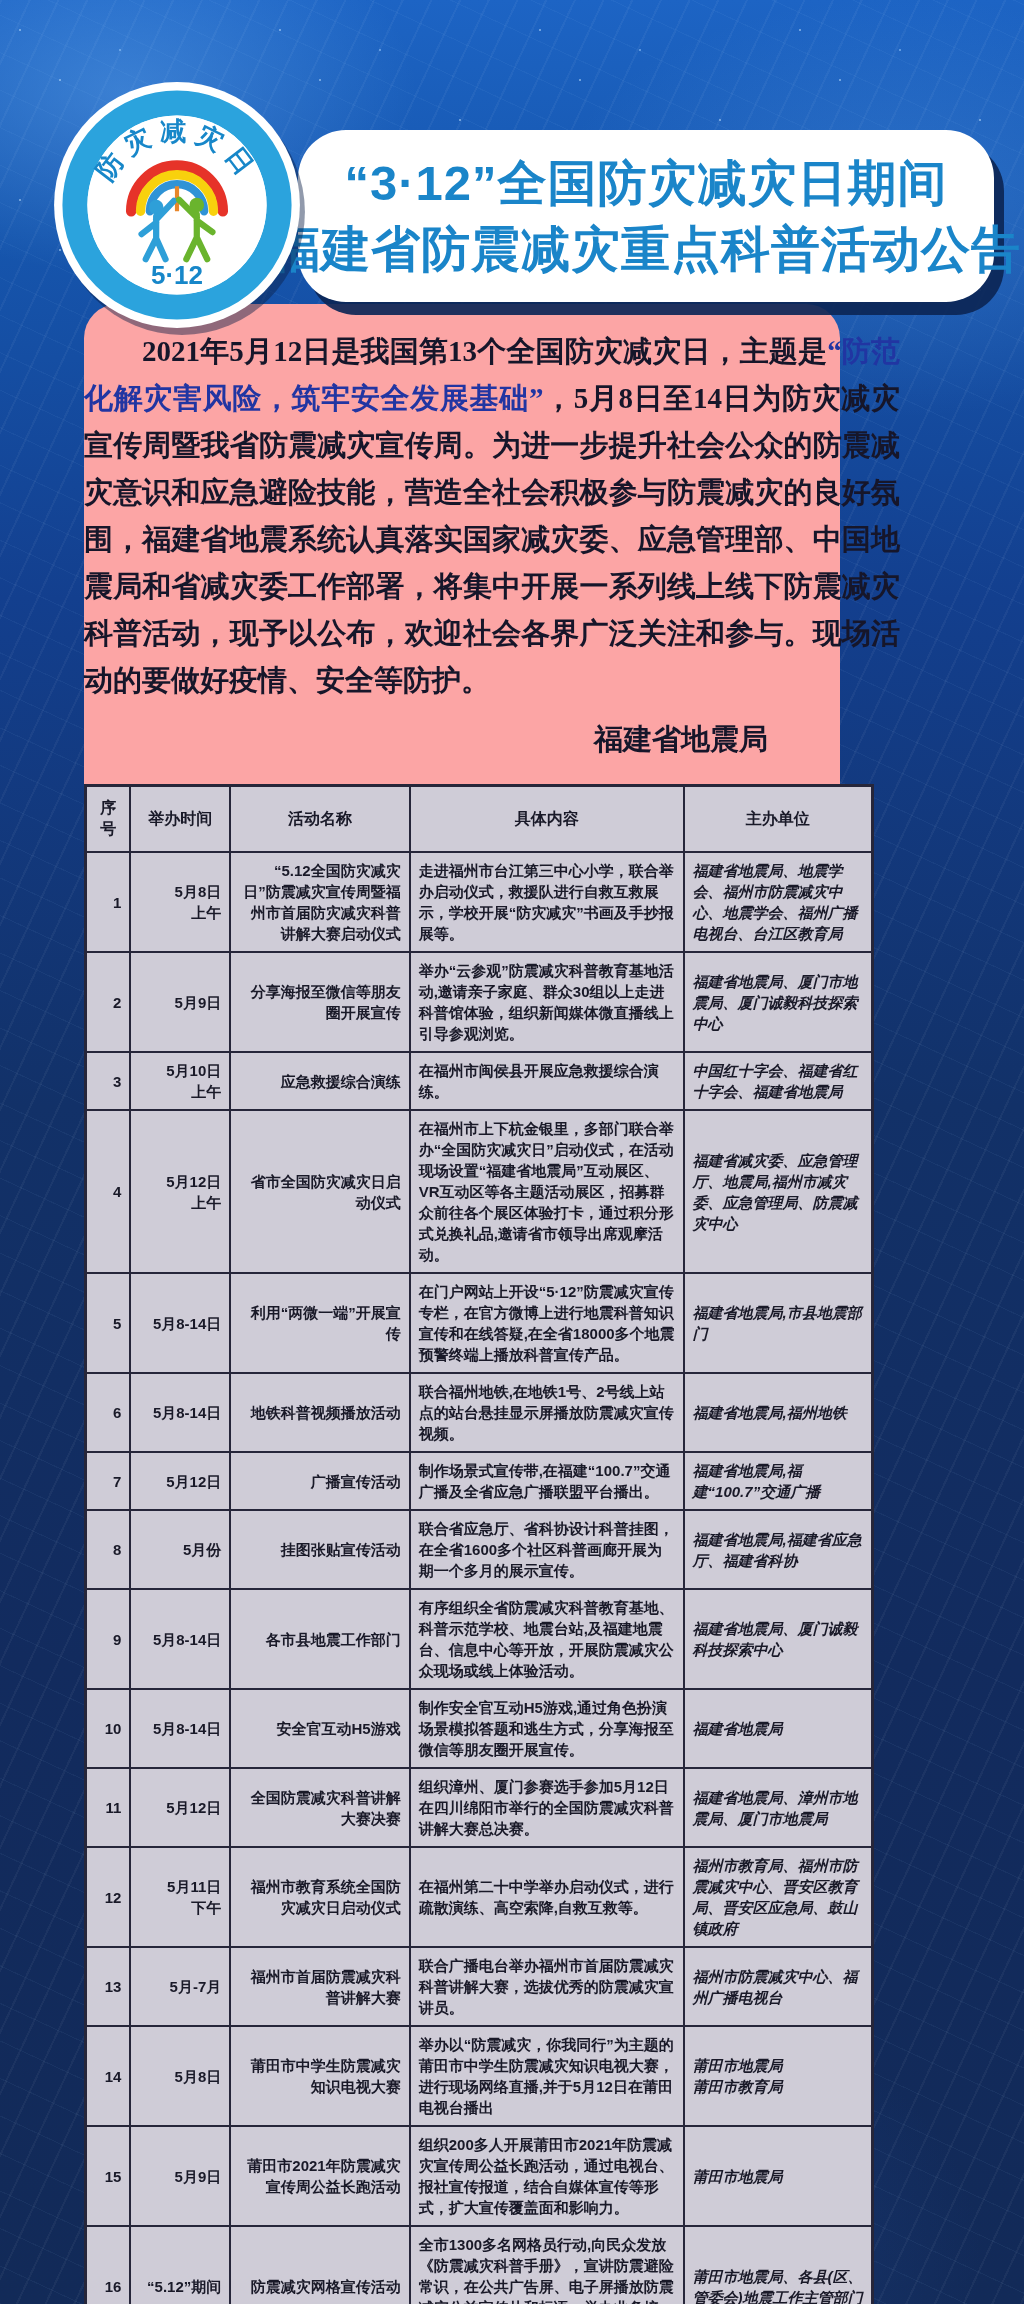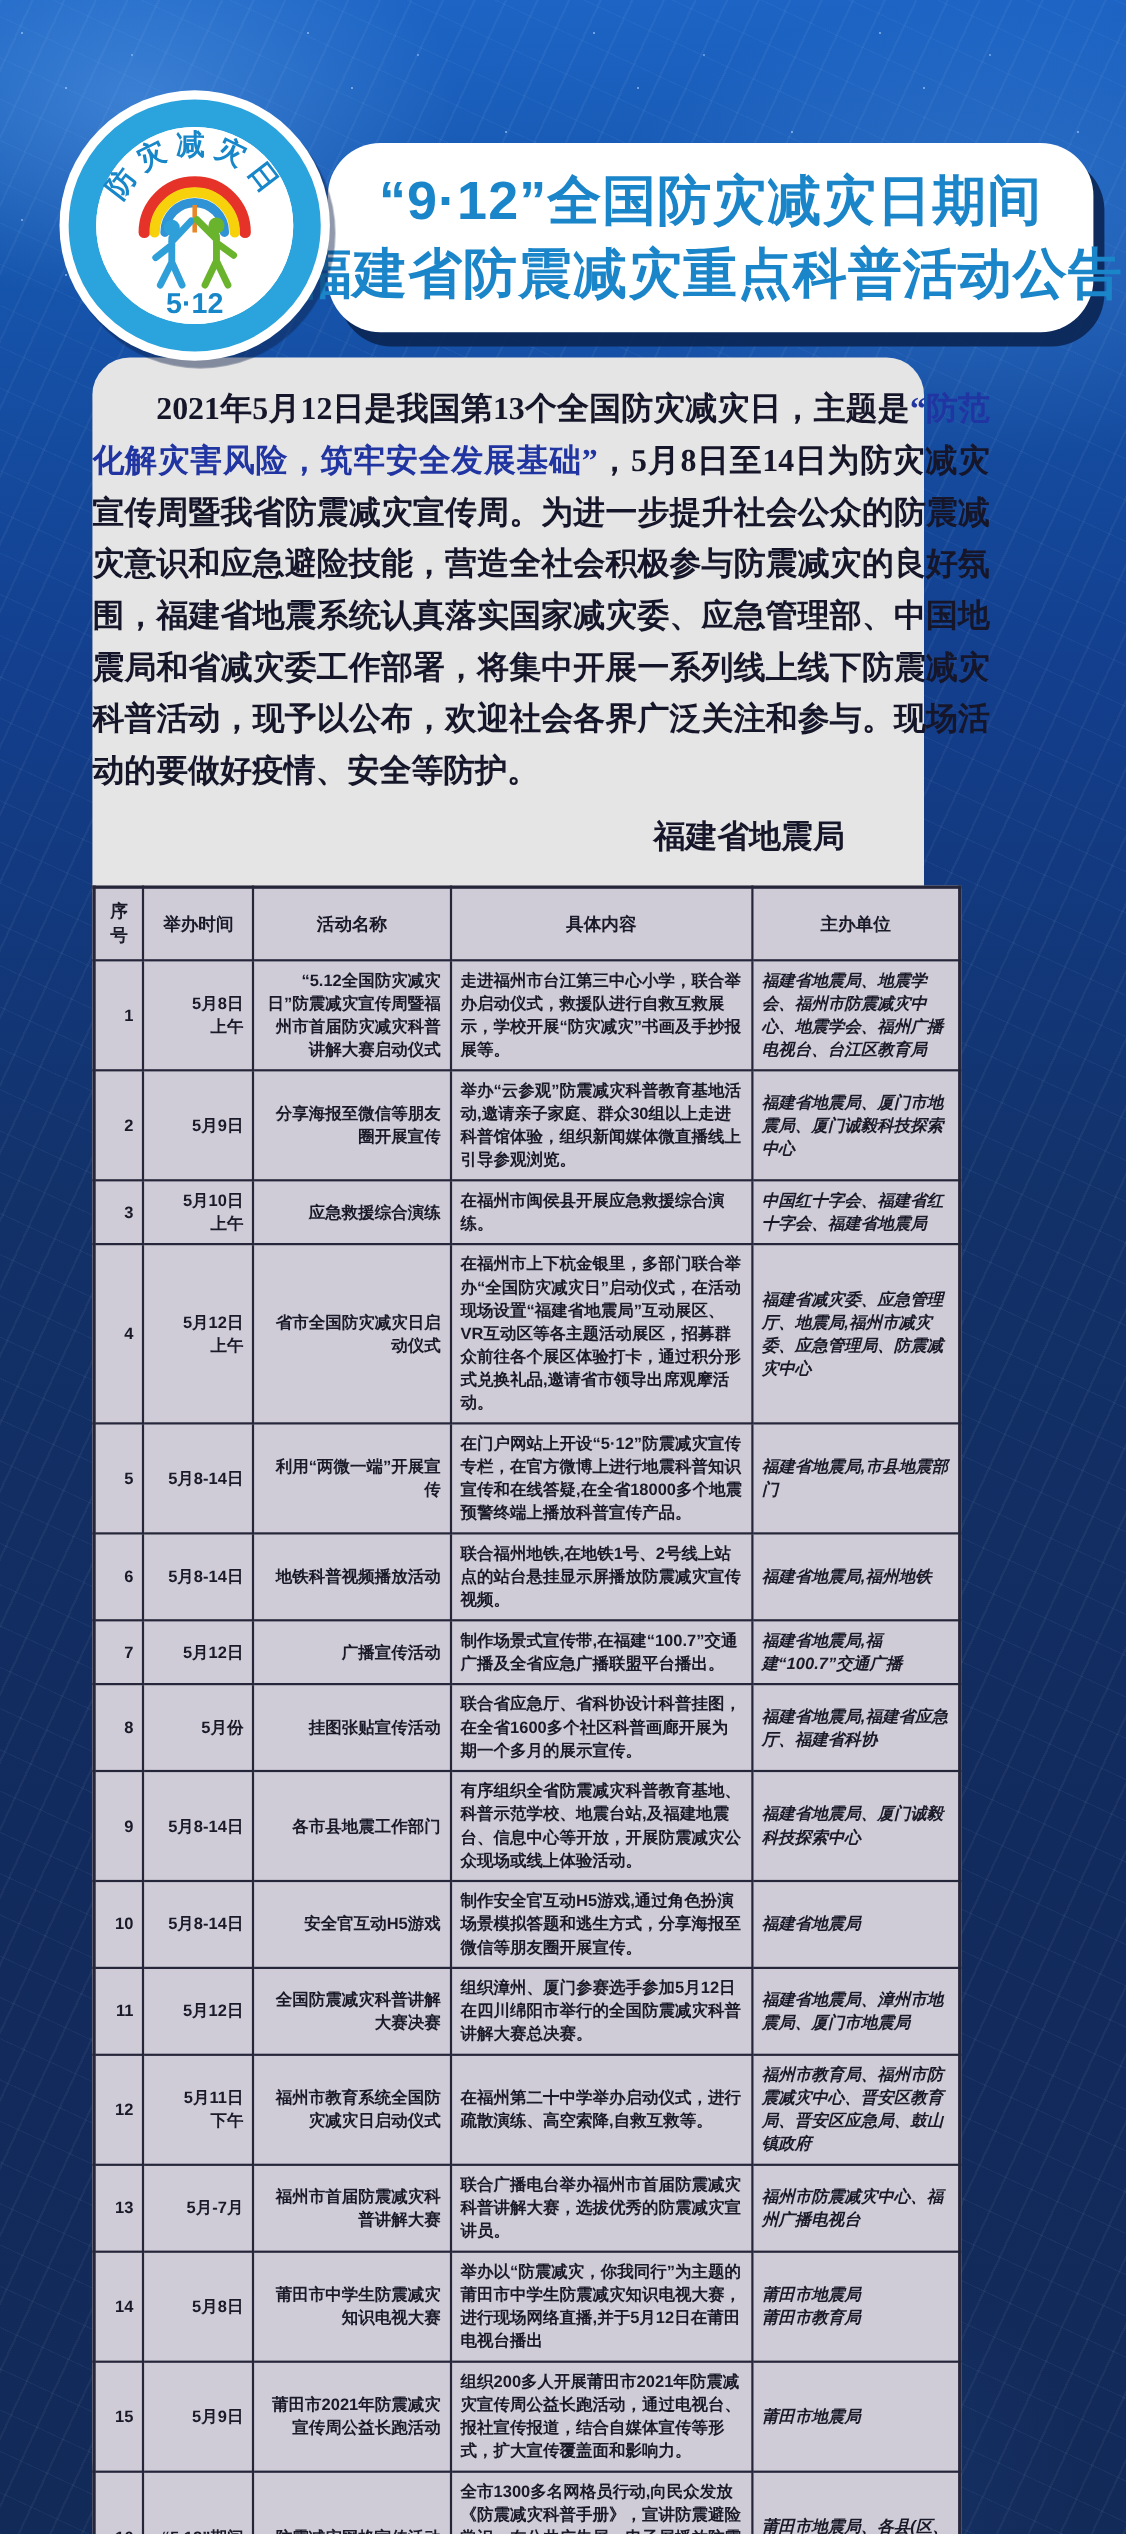--- a/index.html
+++ b/index.html
@@ -40,22 +40,22 @@
   }
   .title-line { font-weight:bold; color:#1a85c9; letter-spacing:1px; line-height:1.35; white-space:nowrap; }
   .title-line.l1 { font-size:49px; }
   .title-line.l2 { font-size:49px; }
 
   .logo-badge { position:absolute; left:52px; top:80px; width:250px; height:250px; z-index:3;
     filter:drop-shadow(5px 7px 0 rgba(10,30,70,.45)); }
 
   
   .panel {
-    position:absolute; left:84px; top:325px; width:756px; height:1946px; z-index:1;
-    background:#e5e5e5; border-radius:34px;
+    position:absolute; left:84px; top:304px; width:756px; height:1946px; z-index:1;
+    background:#fca5a5; border-radius:34px;
     box-shadow:0 9px 0 rgba(12,38,86,.55);
     padding-top:24px;
   }
   .intro {
     width:816px; margin:0 auto;
     font-family:"Liberation Serif", serif;
     font-size:29px; line-height:47px; color:#16162a; font-weight:bold;
     text-align:justify;
   }
   .intro p { text-indent:2em; }
@@ -86,21 +86,21 @@
   col.c-no { width:5.7%; } col.c-time { width:12.7%; } col.c-name { width:22.8%; }
   col.c-content { width:34.8%; } col.c-org { width:24%; }
 </style>
 </head>
 <body>
 
 <div class="bg-tex"></div>
 <div class="bg-dots"></div>
 
 <div class="title-bubble">
-  <div class="title-line l1">“9·12”全国防灾减灾日期间</div>
+  <div class="title-line l1">“3·12”全国防灾减灾日期间</div>
   <div class="title-line l2">福建省防震减灾重点科普活动公告</div>
 </div>
 
 <svg class="logo-badge" viewBox="0 0 240 240">
   <circle cx="120" cy="120" r="118" fill="#ffffff"></circle>
   <circle cx="120" cy="120" r="98" fill="none" stroke="#2ba3dd" stroke-width="24"></circle>
   <circle cx="120" cy="120" r="86" fill="#ffffff"></circle>
   <path id="arcTextPath" d="M 50 128 A 70 70 0 0 1 190 128" fill="none"></path>
   <text font-size="25" font-weight="bold" fill="#1787c9" letter-spacing="7">
     <textPath href="#arcTextPath" startOffset="50%" text-anchor="middle">防灾减灾日</textPath>

